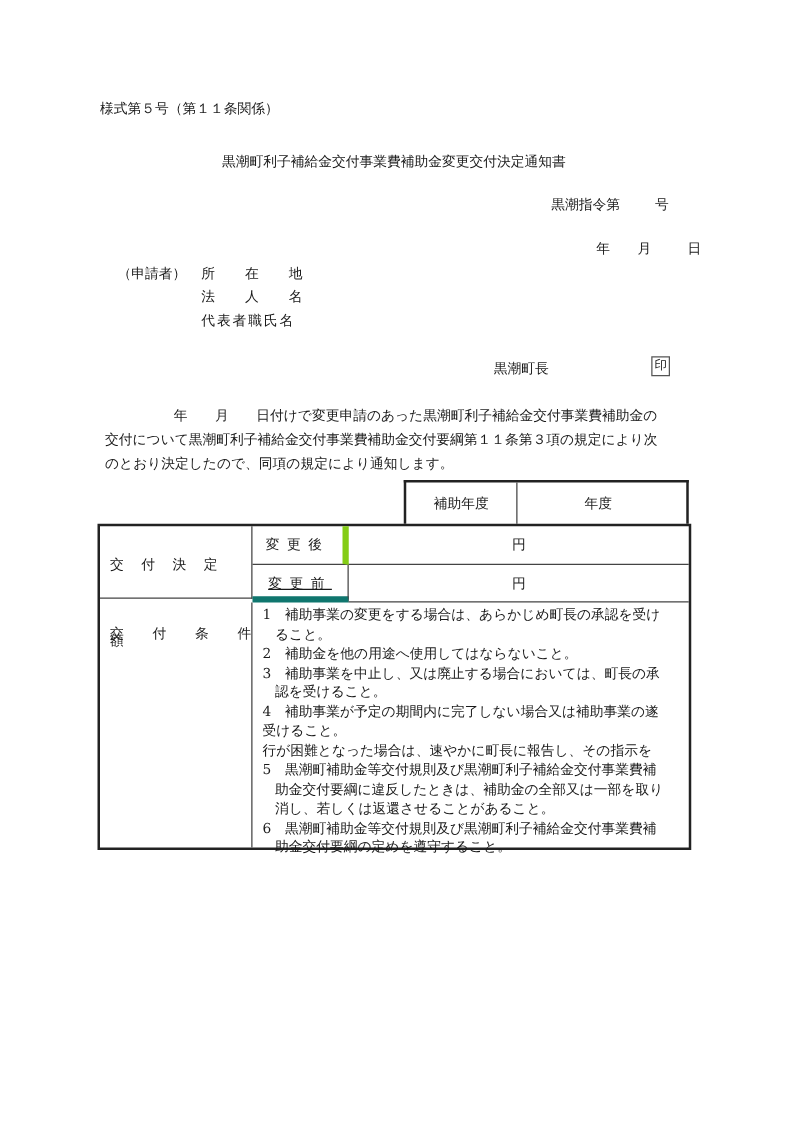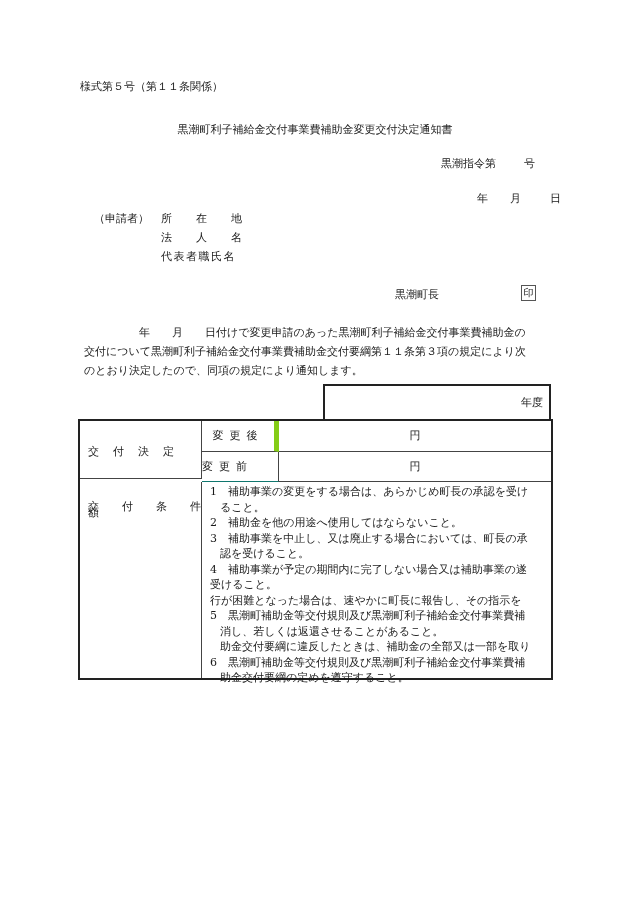--- a/index.html
+++ b/index.html
@@ -27,31 +27,31 @@
   .body-text { left: 84px; top: 323px; width: 470px; white-space: normal; line-height: 19px; }
   .body-text .line { display: block; white-space: nowrap; }
 
   
   .year-box {
     position: absolute; left: 323px; top: 384px; width: 228px; height: 35px;
     border: 2px solid #222; border-bottom: none; box-sizing: border-box;
     display: flex;
   }
   .year-box .lab { width: 88px; border-right: 1px solid #444; text-align: center; line-height: 33px; }
-  .year-box .val { flex: 1; text-align: right; padding-right: 6px; line-height: 33px; }
+  .year-box .val { flex: 1; text-align: center; padding-right: 6px; line-height: 33px; }
 
   .main-table {
     position: absolute; left: 78px; top: 419px; width: 475px; height: 261px;
     border: 2px solid #222; box-sizing: border-box;
   }
   .cell { position: absolute; box-sizing: border-box; }
   .amount-head { left: 0; top: 0; width: 122px; height: 58px; border-right: 1px solid #444; border-bottom: 1px solid #444; line-height: 61px; padding-left: 8px; letter-spacing: 14px; }
   .after-lab { left: 122px; top: 0; width: 77px; height: 31px; border-right: 5px solid #84cc16; border-bottom: 1px solid #444; text-align: center; line-height: 30px; letter-spacing: 6px; }
   .after-val { left: 199px; top: 0; right: 0; height: 31px; border-bottom: 1px solid #444; text-align: center; line-height: 30px; }
-  .before-lab { left: 122px; top: 31px; width: 77px; height: 30px; border-right: 1px solid #444; border-bottom: 1px solid #0f766e; text-align: left; line-height: 30px; letter-spacing: 6px; }
+  .before-lab { left: 122px; top: 31px; width: 77px; height: 30px; border-right: 1px solid #444; border-bottom: 5px solid #0f766e; text-align: center; line-height: 30px; letter-spacing: 6px; text-decoration: underline; }
   .before-val { left: 199px; top: 31px; right: 0; height: 30px; border-bottom: 1px solid #444; text-align: center; line-height: 30px; }
   .cond-head { left: 0; top: 61px; width: 122px; bottom: 0; border-right: 1px solid #444; padding: 18px 0 0 8px; line-height: 14px; }
   .cond-head .c { display: inline-block; width: 34px; }
   .cond-head .c:last-child { width: auto; }
   .cond-body { left: 122px; top: 61px; right: 0; bottom: 0; padding: 2px 4px 0 8px; line-height: 15.5px; }
   .cond-item { display: block; }
   .cond-item .ln { display: block; white-space: nowrap; }
   .cond-item .ln.indent { padding-left: 10px; }
   .cond-item .ln.indent0 { padding-left: 0; }
 </style>
@@ -83,20 +83,21 @@
 <div class="abs mayor">黒潮町長</div>
 <div class="seal">印</div>
 
 <div class="abs body-text">
   <span class="line">　　　　　年　　月　　日付けで変更申請のあった黒潮町利子補給金交付事業費補助金の</span>
   <span class="line">交付について黒潮町利子補給金交付事業費補助金交付要綱第１１条第３項の規定により次</span>
   <span class="line">のとおり決定したので、同項の規定により通知します。</span>
 </div>
 
 <div class="year-box">
+  <div class="lab">補助年度</div>
   <div class="val">年度</div>
 </div>
 
 <div class="main-table">
   <div class="cell amount-head">交付決定額</div>
   <div class="cell after-lab">変更後</div>
   <div class="cell after-val">円</div>
   <div class="cell before-lab">変更前</div>
   <div class="cell before-val">円</div>
 
@@ -116,21 +117,21 @@
       <span class="ln">3　補助事業を中止し、又は廃止する場合においては、町長の承</span>
       <span class="ln indent">認を受けること。</span>
     </div>
     <div class="cond-item">
       <span class="ln">4　補助事業が予定の期間内に完了しない場合又は補助事業の遂</span>
       <span class="ln indent0">受けること。</span>
       <span class="ln indent0">行が困難となった場合は、速やかに町長に報告し、その指示を</span>
     </div>
     <div class="cond-item">
       <span class="ln">5　黒潮町補助金等交付規則及び黒潮町利子補給金交付事業費補</span>
+      <span class="ln indent">助金交付要綱に違反したときは、補助金の全部又は一部を取り</span>
       <span class="ln indent">消し、若しくは返還させることがあること。</span>
-      <span class="ln indent">助金交付要綱に違反したときは、補助金の全部又は一部を取り</span>
     </div>
     <div class="cond-item">
       <span class="ln">6　黒潮町補助金等交付規則及び黒潮町利子補給金交付事業費補</span>
       <span class="ln indent">助金交付要綱の定めを遵守すること。</span>
     </div>
   </div>
 </div>
 
 </body></html>

